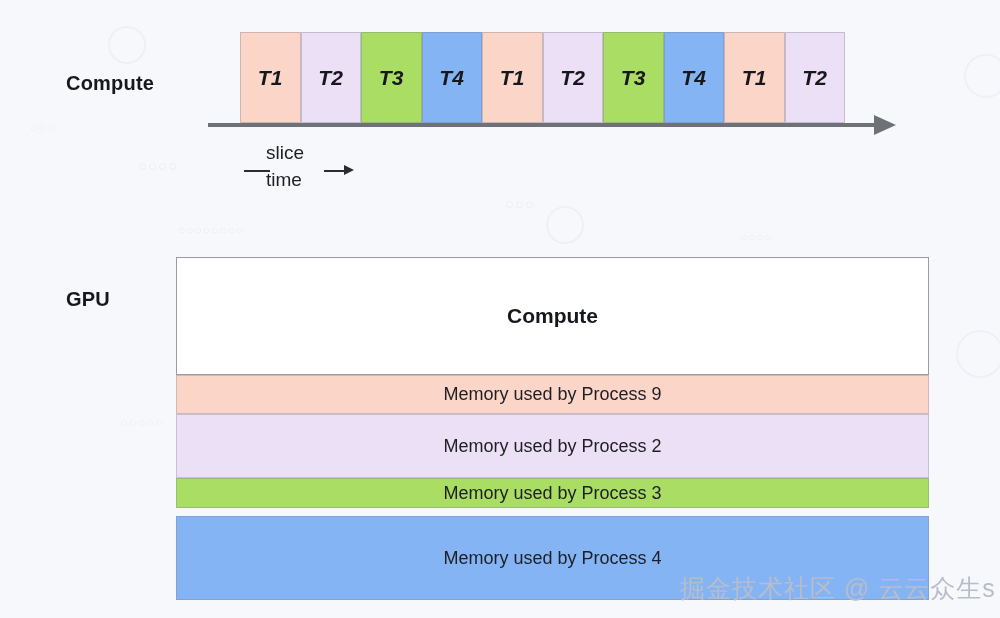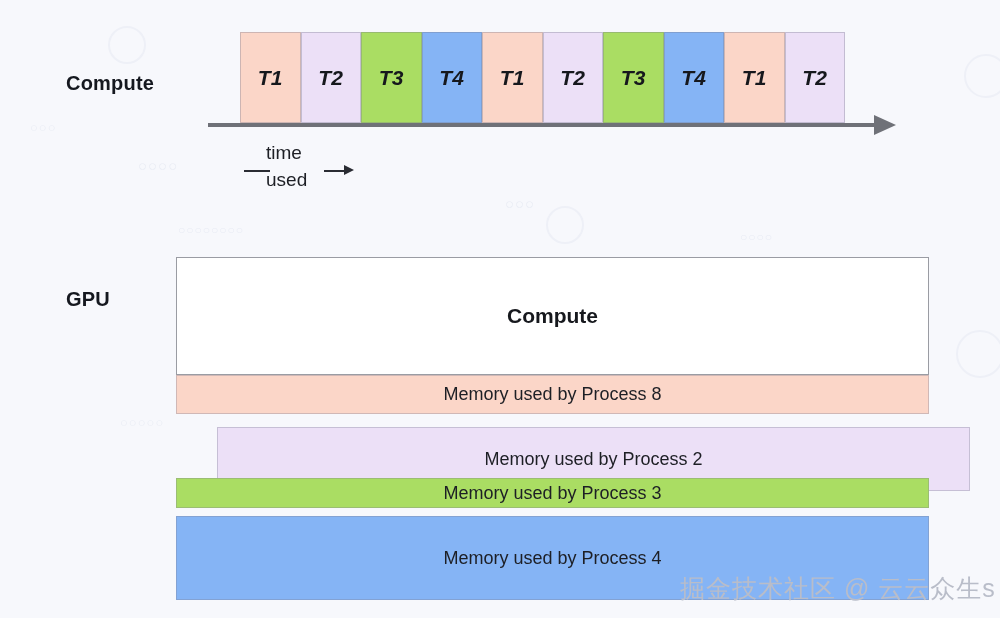--- a/index.html
+++ b/index.html
@@ -243,35 +243,35 @@
         <div class="slot" style="left: 576.5px; width: 60.5px; background: rgb(236, 224, 247);">
           <span class="slot-label">T2</span>
         </div>
       </div>
     <div id="timeline-axis" style="background: rgb(111, 113, 120);"></div>
     <div id="timeline-arrowhead" style="border-left-color: rgb(111, 113, 120);"></div>
   </div>
 
   <div id="time-slice-annotation">
     <div id="ts-left-dash"></div>
-    <div class="ts-word" id="time-slice-word-time">time</div>
-    <div class="ts-word" id="time-slice-word-slice">used</div>
+    <div class="ts-word" id="time-slice-word-time">slice</div>
+    <div class="ts-word" id="time-slice-word-slice">time</div>
     <div id="ts-right-line"></div>
     <div id="ts-right-arrowhead"></div>
   </div>
 
   <div id="gpu-block">
     <div id="gpu-compute-section" style="background: rgb(255, 255, 255);">
       <span id="gpu-compute-label">Compute</span>
     </div>
     <div id="gpu-memory-rows">
         <div class="mem-row" style="top: 118px; height: 39px; background: rgb(251, 214, 200);">
-          <span class="mem-label">Memory used by Process 8</span>
-        </div>
-        <div class="mem-row" style="top: 170px; height: 64px; background: rgb(236, 224, 247); margin-left: 41px;">
+          <span class="mem-label">Memory used by Process 9</span>
+        </div>
+        <div class="mem-row" style="top: 157px; height: 64px; background: rgb(236, 224, 247);">
           <span class="mem-label">Memory used by Process 2</span>
         </div>
         <div class="mem-row" style="top: 221px; height: 30px; background: rgb(170, 221, 99);">
           <span class="mem-label">Memory used by Process 3</span>
         </div>
         <div class="mem-row" style="top: 259px; height: 84px; background: rgb(133, 180, 245);">
           <span class="mem-label">Memory used by Process 4</span>
         </div>
       </div>
   </div>

